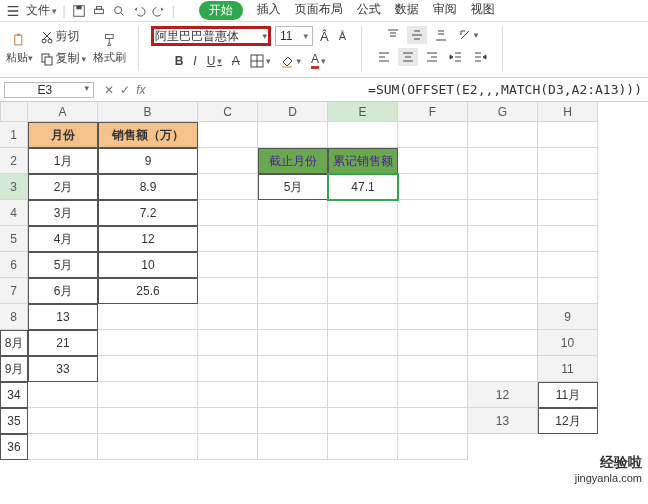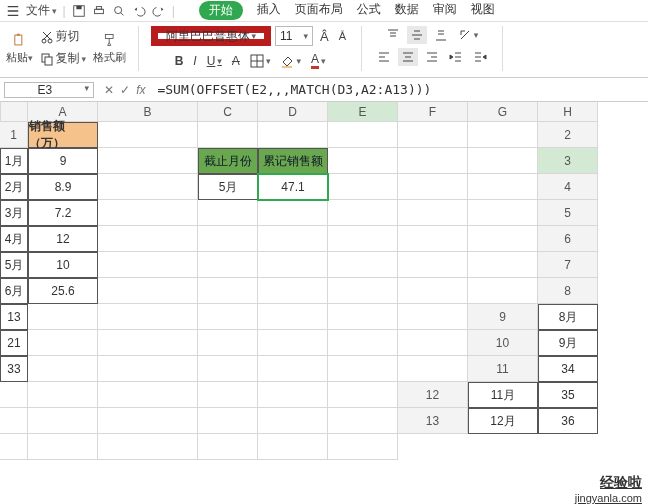--- a/index.html
+++ b/index.html
@@ -34,43 +34,43 @@
     align-items:flex-start;
     gap:8px;
     padding:4px 6px 6px 6px;
     border-bottom:1px solid #ccc;
   }
   .group { display:flex; flex-direction:column; gap:2px; align-items:center; }
   .grow { display:flex; align-items:center; gap:4px; }
   .btn { display:inline-flex; align-items:center; gap:2px; padding:2px 3px; color:#444; }
   .btn svg { width:14px; height:14px; }
   .vline { width:1px; background:#ddd; align-self:stretch; margin:0 4px; }
-  .fontsel { border:7px solid #b91c1c; height:20px; padding:0 8px; display:flex; align-items:center; width:120px; justify-content:space-between; }
+  .fontsel { border:3px solid #b91c1c; height:20px; padding:0 1px; display:flex; align-items:center; width:120px; justify-content:space-between; }
   .sizesel { border:1px solid #bbb; height:20px; padding:0 4px; display:flex; align-items:center; width:38px; justify-content:space-between; }
   .drop { font-size:9px; color:#666; }
   .stackv { display:flex; flex-direction:column; align-items:center; gap:1px; }
   .lbl { font-size:11px; color:#444; }
   
   .fbar { display:flex; align-items:center; border-bottom:1px solid #ccc; height:24px; }
   .namebox { width:90px; border:1px solid #bbb; height:16px; margin:0 4px; display:flex; align-items:flex-start; justify-content:center; }
   .namebox .drop { margin-left:auto; padding-right:4px; }
   .fxbtns { display:flex; gap:6px; padding:0 6px; color:#777; }
-  .formula { flex:1; padding:0 6px; font-family: Consolas, monospace; font-size:13px; }
+  .formula { flex:1; padding:0 6px; font-family: Consolas, monospace; font-size:13px;text-align:right; }
   
   .grid { display:grid; grid-template-columns: 28px 70px 100px 60px 70px 70px 70px 70px 60px; }
   .cell { border-right:1px solid #d7d7d7; border-bottom:1px solid #d7d7d7; height:26px; display:flex; align-items:center; justify-content:center; background:#fff; }
   .colh { background:#f3f3f3; color:#555; font-size:12px; height:20px; }
   .rowh { background:#f3f3f3; color:#555; font-size:12px; }
   .rowh.sel, .colh.sel { background:#d3e9d3; }
   .hdrA, .hdrB { background:#f6c28b; font-weight:bold; border:1px solid #555; }
   .bord { border:1px solid #555; }
-  .greenh { background:#6aa84f; color:#0f172a; border:1px solid #555; }
+  .greenh { background:#6aa84f; color:#4c1d95; border:1px solid #555; }
   .selcell { outline:2px solid #2fa84f; outline-offset:-1px; position:relative; z-index:2; }
   
-  .mark { position:absolute; right:6px; bottom:0; text-align:right; font-size:11px; color:#333;text-decoration:underline; }
+  .mark { position:absolute; right:6px; bottom:20px; text-align:right; font-size:11px; color:#333; }
   .mark b { font-size:14px; }
 </style>
 </head>
 <body>
 
 <div class="quickbar">
   <span class="qbtn">
       <svg viewBox="0 0 16 16">
         <path d="M2 3h12M2 8h12M2 13h12" stroke="#444" stroke-width="1.5"></path>
       </svg>
@@ -277,20 +277,21 @@
   <div class="cell colh">A</div>
   <div class="cell colh">B</div>
   <div class="cell colh">C</div>
   <div class="cell colh">D</div>
   <div class="cell colh sel">E</div>
   <div class="cell colh">F</div>
   <div class="cell colh">G</div>
   <div class="cell colh">H</div>
 
   <div class="cell rowh">1</div>
+  <div class="cell hdrA">月份</div>
   <div class="cell hdrB">销售额（万）</div>
   <div class="cell"></div>
   <div class="cell"></div>
   <div class="cell"></div>
   <div class="cell"></div>
   <div class="cell"></div>
   <div class="cell"></div>
 
   <div class="cell rowh">2</div>
   <div class="cell bord">1月</div>

